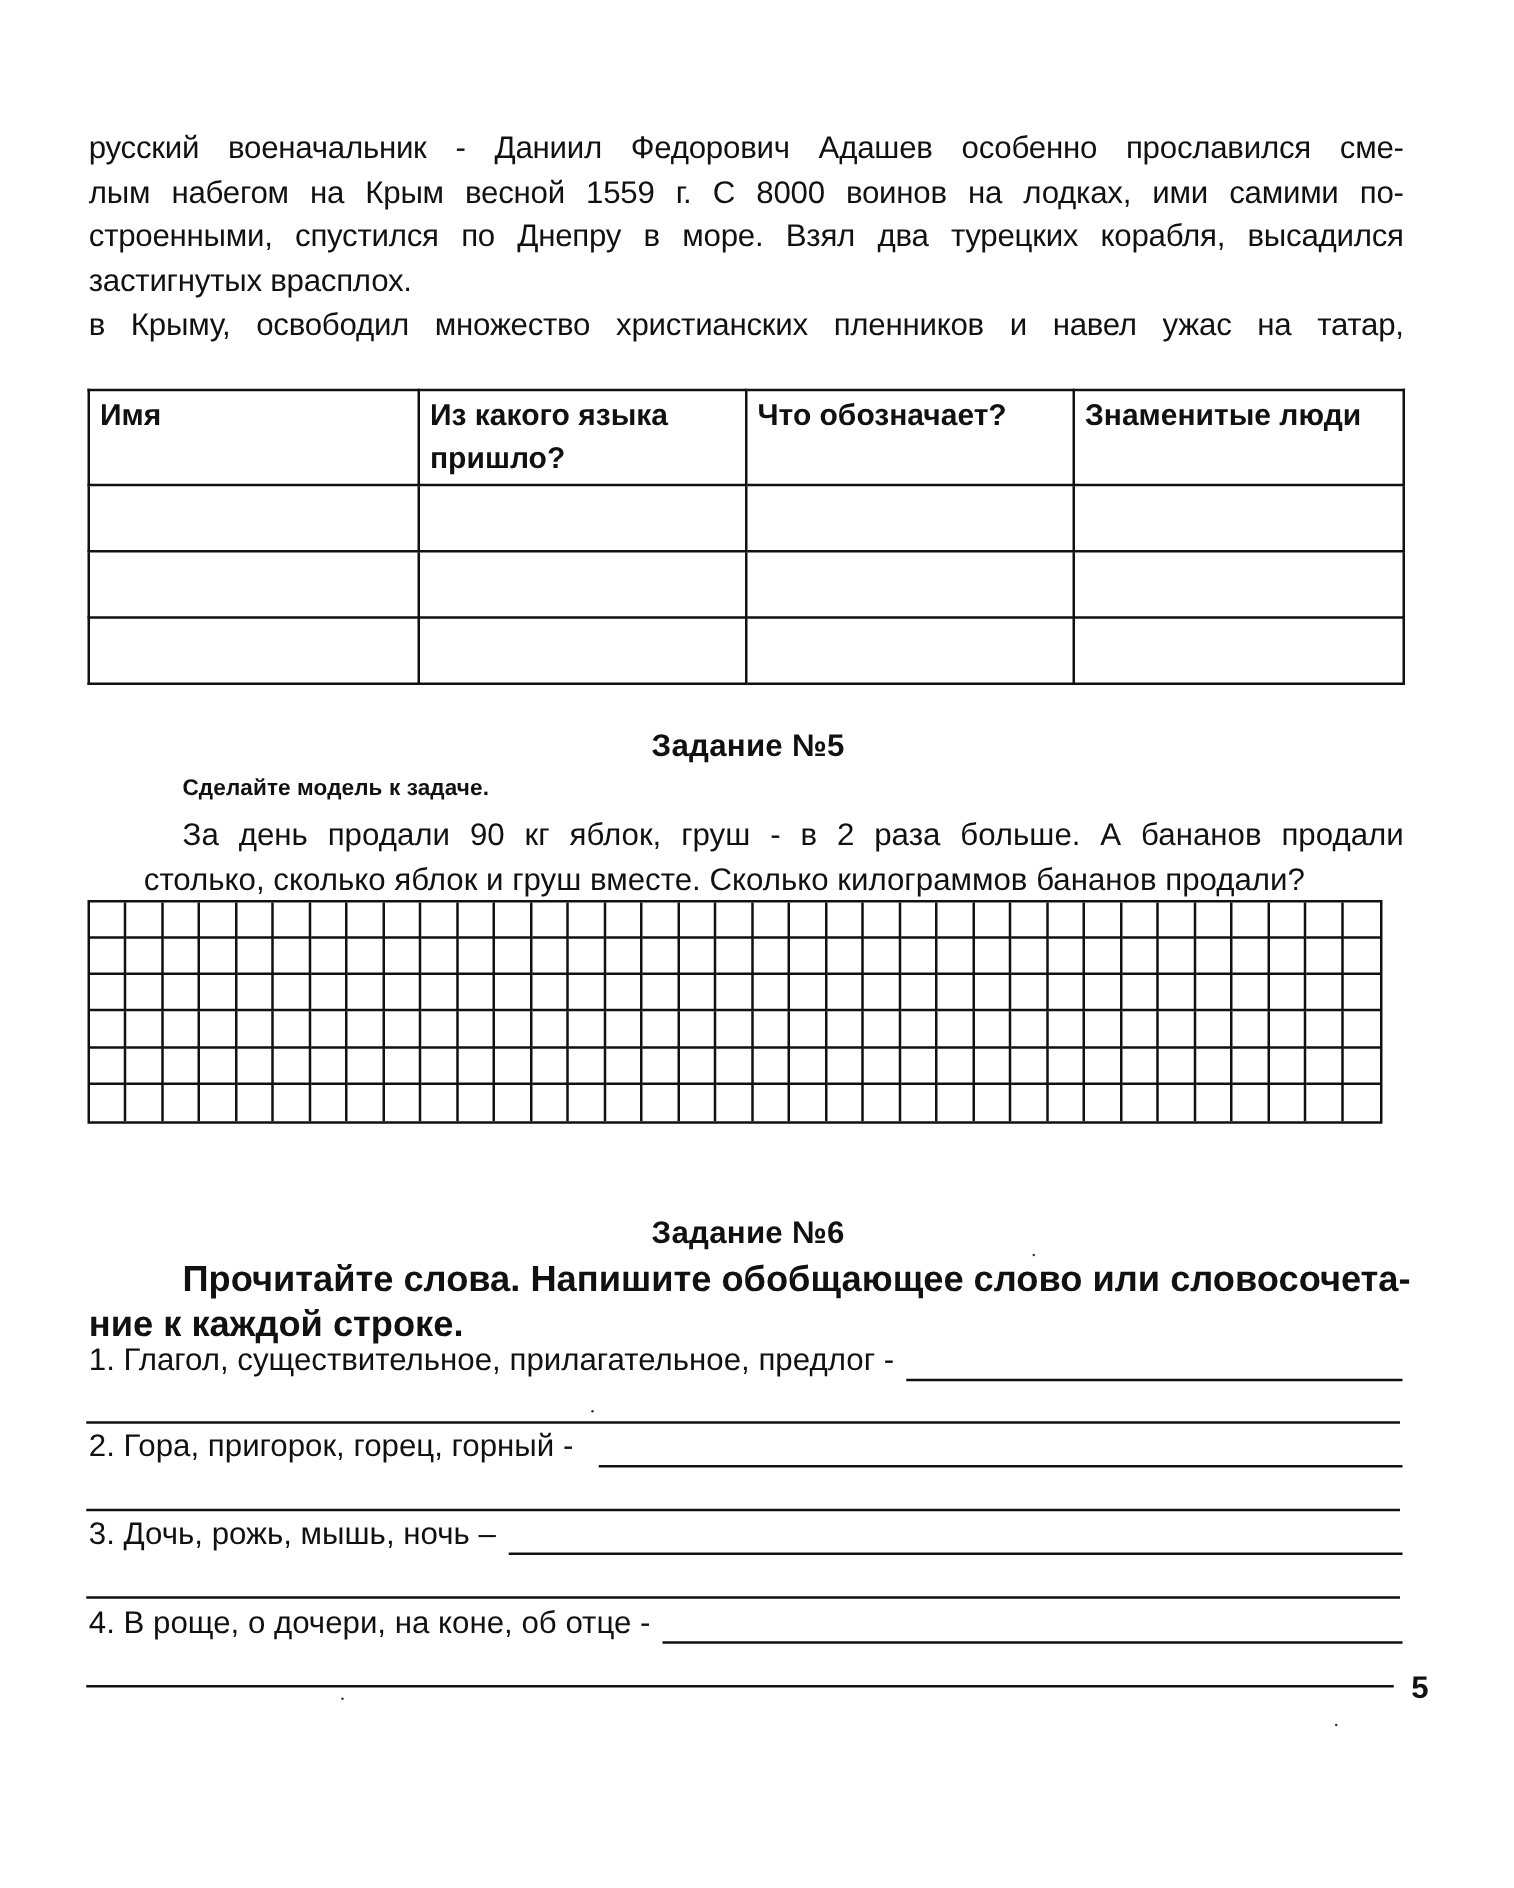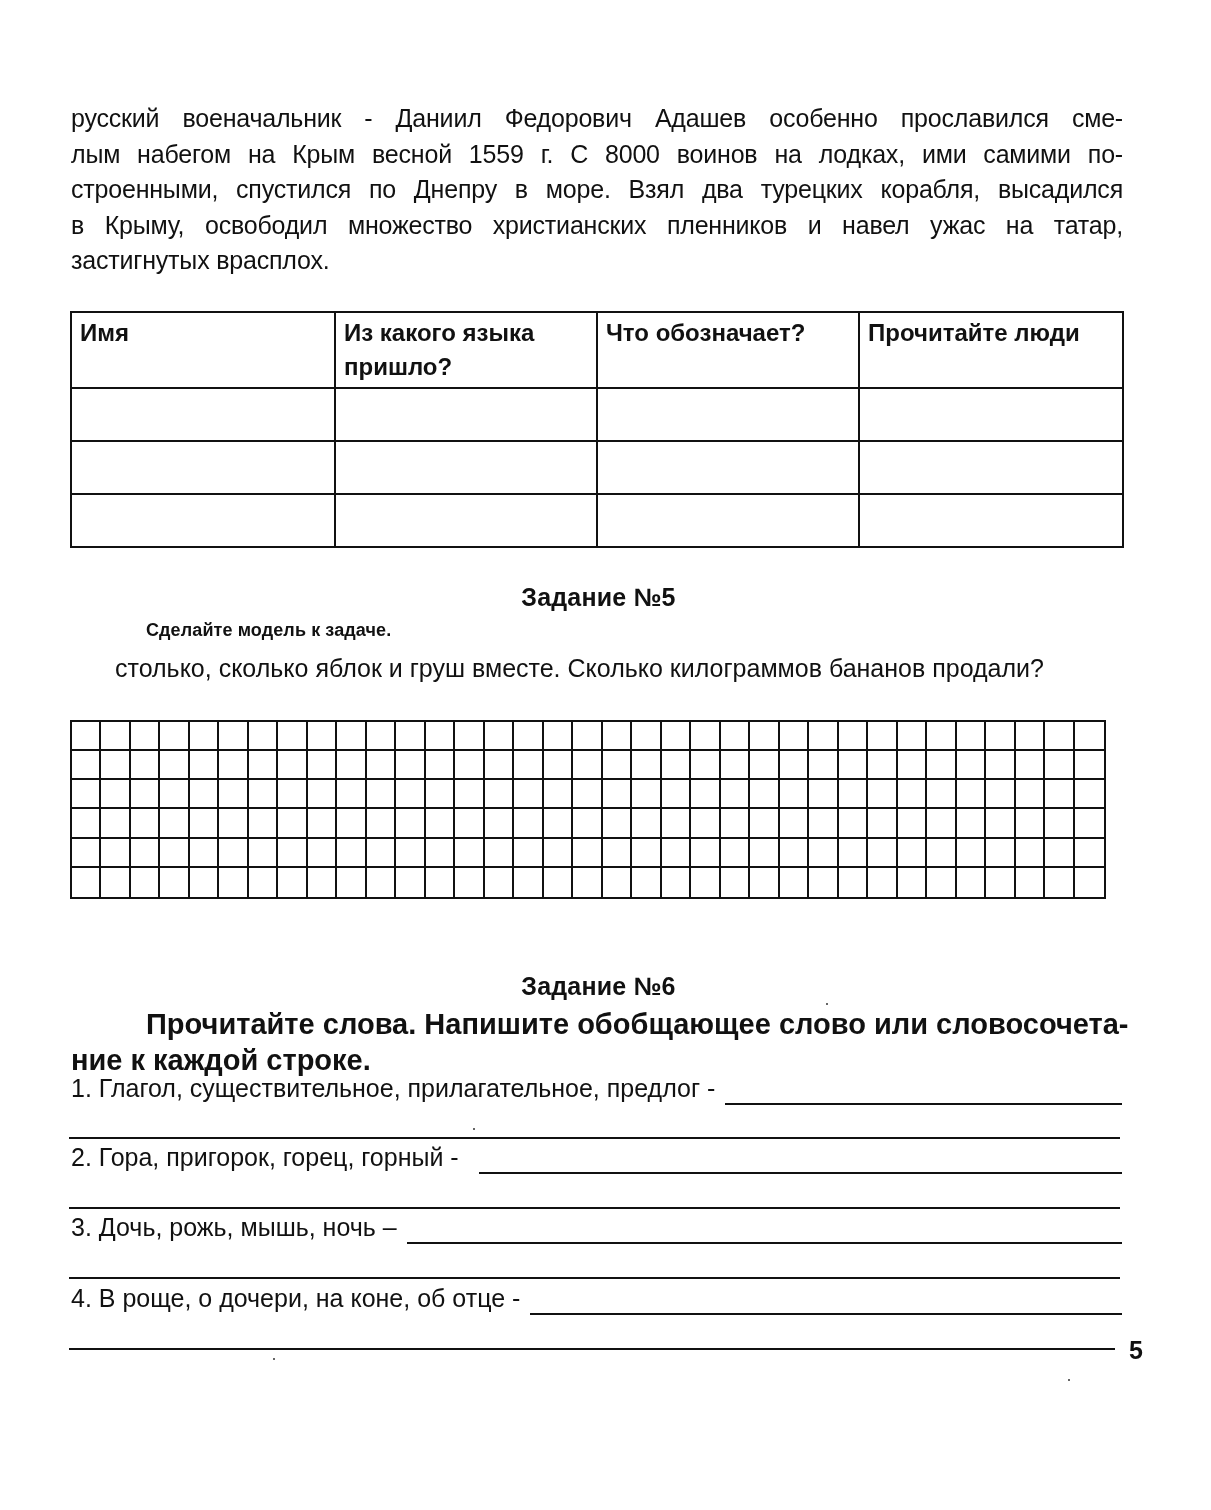--- a/index.html
+++ b/index.html
@@ -96,37 +96,37 @@
 </style>
 </head>
 <body>
 
 <div class="page">
 
   <div class="intro">
     <span class="line">русский военачальник - Даниил Федорович Адашев особенно прославился сме-</span>
     <span class="line">лым набегом на Крым весной 1559 г. С 8000 воинов на лодках, ими самими по-</span>
     <span class="line">строенными, спустился по Днепру в море. Взял два турецких корабля, высадился</span>
+    <span class="line last">застигнутых врасплох.</span>
     <span class="line">в Крыму, освободил множество христианских пленников и навел ужас на татар,</span>
-    <span class="line last">застигнутых врасплох.</span>
   </div>
 
   <table class="names-table">
     <colgroup>
         <col class="c1">
         <col class="c2">
         <col class="c3">
         <col class="c4">
       </colgroup>
     <thead>
       <tr>
         <th>Имя</th>
         <th>Из какого языка пришло?</th>
         <th>Что обозначает?</th>
-        <th>Прочитайте люди</th>
+        <th>Знаменитые люди</th>
       </tr>
     </thead>
     <tbody>
       <tr>
         <td></td>
         <td></td>
         <td></td>
         <td></td>
       </tr>
       <tr>
@@ -140,20 +140,21 @@
         <td></td>
         <td></td>
         <td></td>
       </tr>
     </tbody>
   </table>
 
   <div class="task-title" style="top:583px;">Задание №5</div>
   <div class="instruction" style="left:146px; top:620px;">Сделайте модель к задаче.</div>
   <div class="problem" style="top:650px;">
+    <span class="line first">За день продали 90 кг яблок, груш - в 2 раза больше. А бананов продали</span>
     <span class="line last">столько, сколько яблок и груш вместе. Сколько килограммов бананов продали?</span>
   </div>
 
   <div class="grid" id="model-grid" style="grid-template-columns: repeat(35, 1fr); grid-template-rows: repeat(6, 1fr);">
       <div class="cell"></div>
       <div class="cell"></div>
       <div class="cell"></div>
       <div class="cell"></div>
       <div class="cell"></div>
       <div class="cell"></div>

